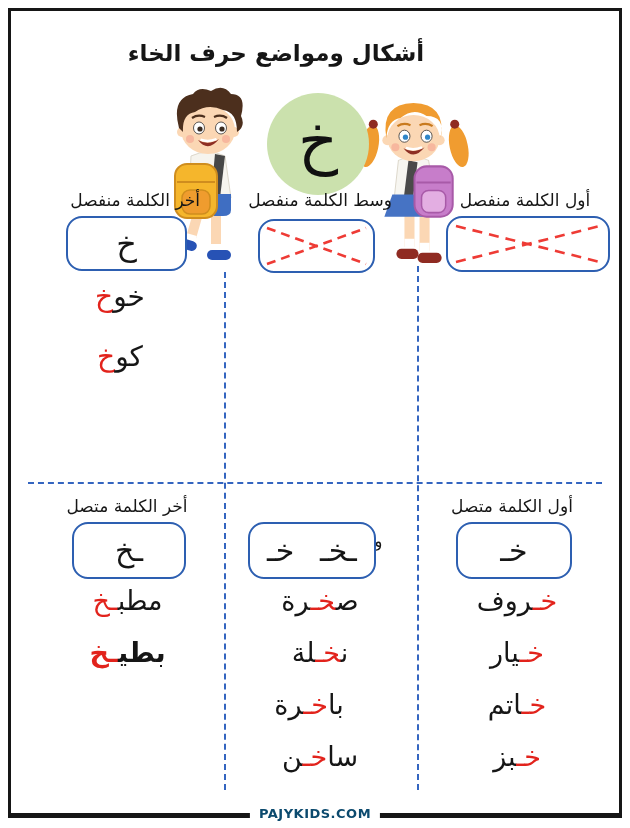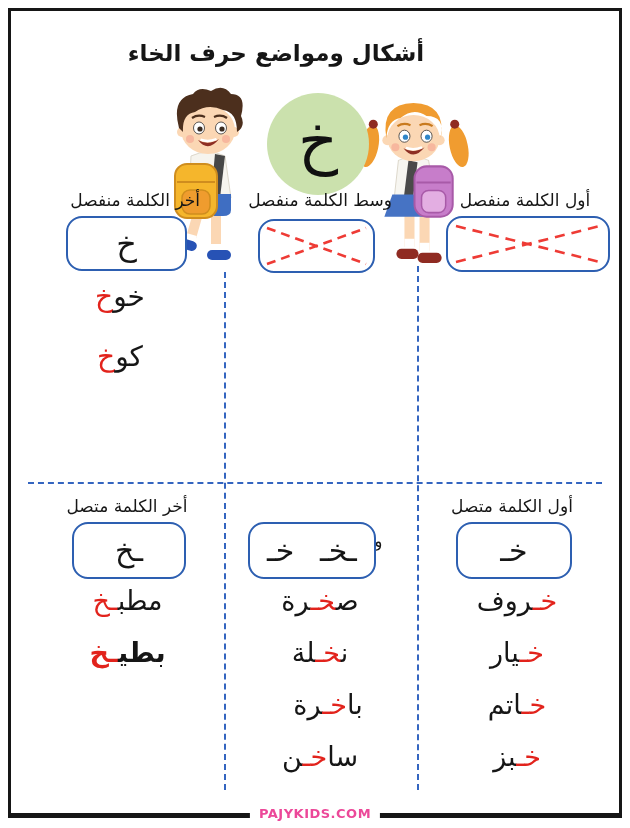--- a/index.html
+++ b/index.html
@@ -18,21 +18,21 @@
   .lbox .glyph{font-size:30px;direction:rtl;color:#161616;}
   .lbox .glyph.gap{word-spacing:16px;}
   .lbox svg{position:absolute;left:0;top:0;}
   .word{position:absolute;text-align:center;direction:rtl;white-space:nowrap;
         font-size:28px;color:#161616;}
   .word .red{color:#e2231c;}
   .vdash{position:absolute;width:0;border-left:2.5px dashed #3465c0;}
   .hdash{position:absolute;height:0;border-top:2.5px dashed #3465c0;}
   .footer{position:absolute;left:50%;transform:translateX(-50%);top:804px;height:20px;
           line-height:20px;background:#fff;padding:0 9px;font-size:13px;font-weight:bold;
-          letter-spacing:.5px;color:#ec4899;white-space:nowrap;}
+          letter-spacing:.5px;color:#0c4a6e;white-space:nowrap;}
   .kid{position:absolute;}
 </style>
 </head>
 <body>
 
 <div id="canvas">
 
   <div class="frame"></div>
 
   <h1 class="title">أشكال ومواضع حرف الخاء</h1>
@@ -162,21 +162,21 @@
   <div class="word" style="left:432px;top:741px;width:170px;font-size:27px;">
     <span></span><span class="red">خـ</span><span>بز</span>
   </div>
 
   <div class="word" style="left:235px;top:585px;width:170px;font-size:27px;">
     <span>ص</span><span class="red">خـ</span><span>رة</span>
   </div>
   <div class="word" style="left:235px;top:637px;width:170px;font-size:27px;">
     <span>ن</span><span class="red">خـ</span><span>لة</span>
   </div>
-  <div class="word" style="left:243px;top:689px;width:170px;font-size:27px;">
+  <div class="word" style="left:224px;top:689px;width:170px;font-size:27px;">
     <span>با</span><span class="red">خـ</span><span>رة</span>
   </div>
   <div class="word" style="left:235px;top:741px;width:170px;font-size:27px;">
     <span>سا</span><span class="red">خـ</span><span>ن</span>
   </div>
 
   <div class="word" style="left:45px;top:585px;width:165px;font-size:27px;">
     <span>مطب</span><span class="red">ـخ</span><span></span>
   </div>
   <div class="word" style="left:45px;top:637px;width:165px;font-size:27px;font-weight:bold;">

